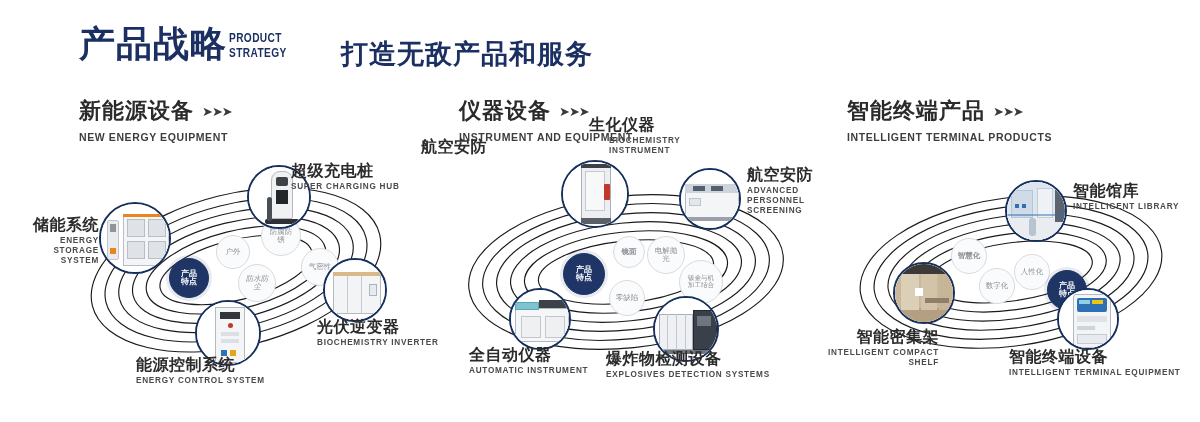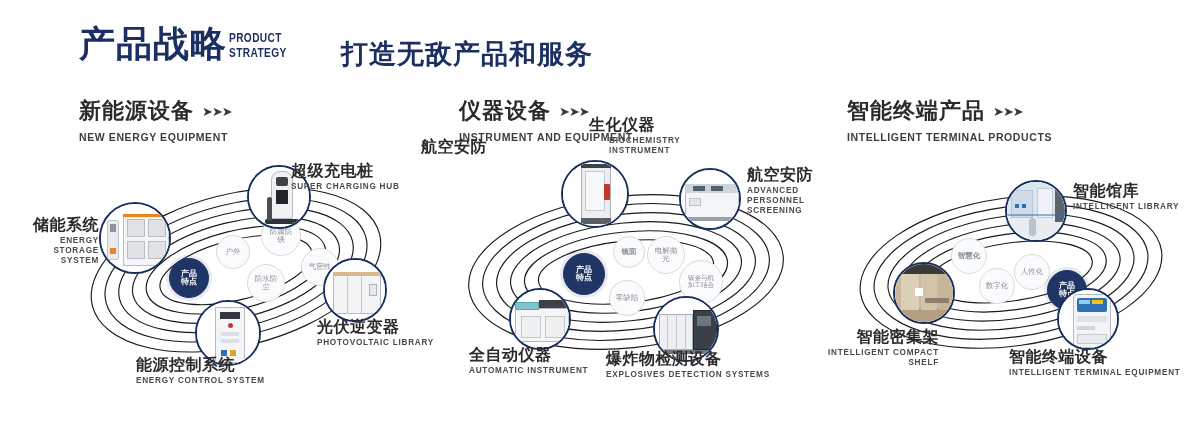--- a/index.html
+++ b/index.html
@@ -140,21 +140,21 @@
     <div class="bub core" style="left:108px;top:98px;width:40px;height:40px;">
       <div>
         <div>产品</div>
         <div>特点</div>
       </div>
     </div>
     <div class="bub" style="left:155px;top:75px;width:34px;height:34px;">户外</div>
     <div class="bub" style="left:200px;top:56px;width:40px;height:40px;">
       <span style="display:block;width:26px;">防腐防锈</span>
     </div>
-    <div class="bub" style="left:186px;top:104px;width:38px;height:38px;">
+    <div class="bub" style="left:177px;top:104px;width:38px;height:38px;font-style:italic;">
       <span style="display:block;width:24px;">防水防尘</span>
     </div>
     <div class="bub" style="left:240px;top:88px;width:38px;height:38px;">气密性</div>
 
     <div class="node" style="left:38px;top:42px;width:72px;height:72px;">
       <div class="art">
         <div class="bx" style="left:6px;top:16px;width:12px;height:40px;background:#e9ebee;border:1px solid #c2c6cc;border-radius:2px;"></div>
         <div class="bx" style="left:9px;top:20px;width:6px;height:8px;background:#8f949c;"></div>
         <div class="bx" style="left:9px;top:44px;width:6px;height:6px;background:#e8851f;"></div>
         <div class="bx" style="left:22px;top:10px;width:46px;height:52px;background:#f4f5f7;border:1px solid #b9bec6;"></div>
@@ -188,21 +188,21 @@
       <div class="art">
         <div class="bx" style="left:8px;top:12px;width:48px;height:42px;background:#f3f4f6;border:1px solid #b5bac1;"></div>
         <div class="bx" style="left:8px;top:12px;width:48px;height:4px;background:#d9b98a;"></div>
         <div class="bx" style="left:22px;top:16px;width:1px;height:38px;background:#c6cad0;"></div>
         <div class="bx" style="left:36px;top:16px;width:1px;height:38px;background:#c6cad0;"></div>
         <div class="bx" style="left:44px;top:24px;width:8px;height:12px;background:#e7e9ec;border:1px solid #aeb4bc;"></div>
       </div>
     </div>
     <div class="cap" style="left:256px;top:158px;width:150px;">
       <div class="cn">光伏逆变器</div>
-      <div class="en">PHOTOVOLTAIC LIBRARY</div>
+      <div class="en">BIOCHEMISTRY INVERTER</div>
     </div>
 
     <div class="node" style="left:134px;top:140px;width:66px;height:66px;">
       <div class="art">
         <div class="bx" style="left:18px;top:5px;width:30px;height:56px;background:#f4f5f7;border:1px solid #b5bac1;"></div>
         <div class="bx" style="left:23px;top:10px;width:20px;height:7px;background:#33373d;"></div>
         <div class="bx" style="left:31px;top:21px;width:5px;height:5px;background:#c0392b;border-radius:50%;"></div>
         <div class="bx" style="left:24px;top:30px;width:18px;height:4px;background:#dcdfe4;"></div>
         <div class="bx" style="left:24px;top:37px;width:18px;height:4px;background:#dcdfe4;"></div>
         <div class="bx" style="left:24px;top:48px;width:6px;height:6px;background:#2f6fb3;"></div>

